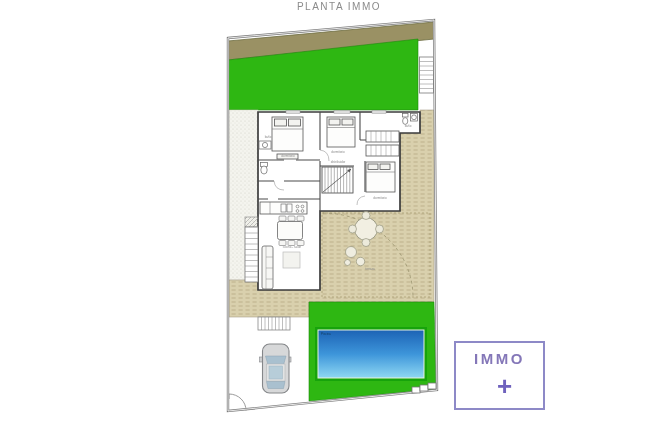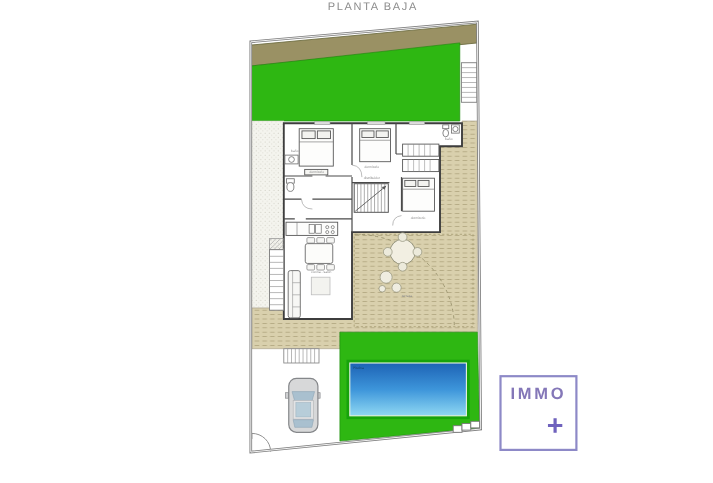--- a/index.html
+++ b/index.html
@@ -6,40 +6,40 @@
   body{
     width:648px;height:439px;position:relative;background:#ffffff;overflow:hidden;
     font-family:"Liberation Sans","DejaVu Sans",sans-serif;
   }
   .title{
     position:absolute;left:239px;top:1px;width:200px;text-align:center;
     font-size:10px;font-weight:500;letter-spacing:1.5px;color:#8b8b8b;
   }
   svg{position:absolute;left:0;top:0;}
   .logo{
-    position:absolute;left:454px;top:341px;width:71px;height:69px;
+    position:absolute;left:454px;top:341px;width:91px;height:69px;
     border:2px solid #8d89c7;box-sizing:border-box;background:#fff;
   }
   .logo-top{
     margin-top:8px;text-align:center;font-size:15px;font-weight:bold;
     letter-spacing:2.5px;color:#8477b8;line-height:1;
   }
   .logo-bottom{
     text-align:center;font-size:28px;font-weight:bold;letter-spacing:0;
     color:#b0edf2;line-height:1;margin-top:1px;
   }
   .logo-plus{
     position:absolute;left:41px;top:30px;font-size:26px;font-weight:bold;
     color:#6f62bd;line-height:1;
   }
 </style>
 </head>
 <body>
 
-<div class="title">PLANTA BAJA</div>
+<div class="title">PLANTA IMMO</div>
 
 <svg width="648" height="439" viewBox="0 0 648 439">
   <defs>
     <pattern id="stip" width="4" height="4" patternUnits="userSpaceOnUse">
       <rect width="4" height="4" fill="#f4f4ee"></rect>
       <circle cx="1" cy="1" r="0.5" fill="#c9c8bd"></circle>
       <circle cx="3" cy="3" r="0.45" fill="#d3d2c8"></circle>
     </pattern>
     <pattern id="deckd" width="7" height="4" patternUnits="userSpaceOnUse">
       <rect x="0.5" y="1.6" width="4.2" height="0.8" fill="#8e8157" opacity="0.5"></rect>

